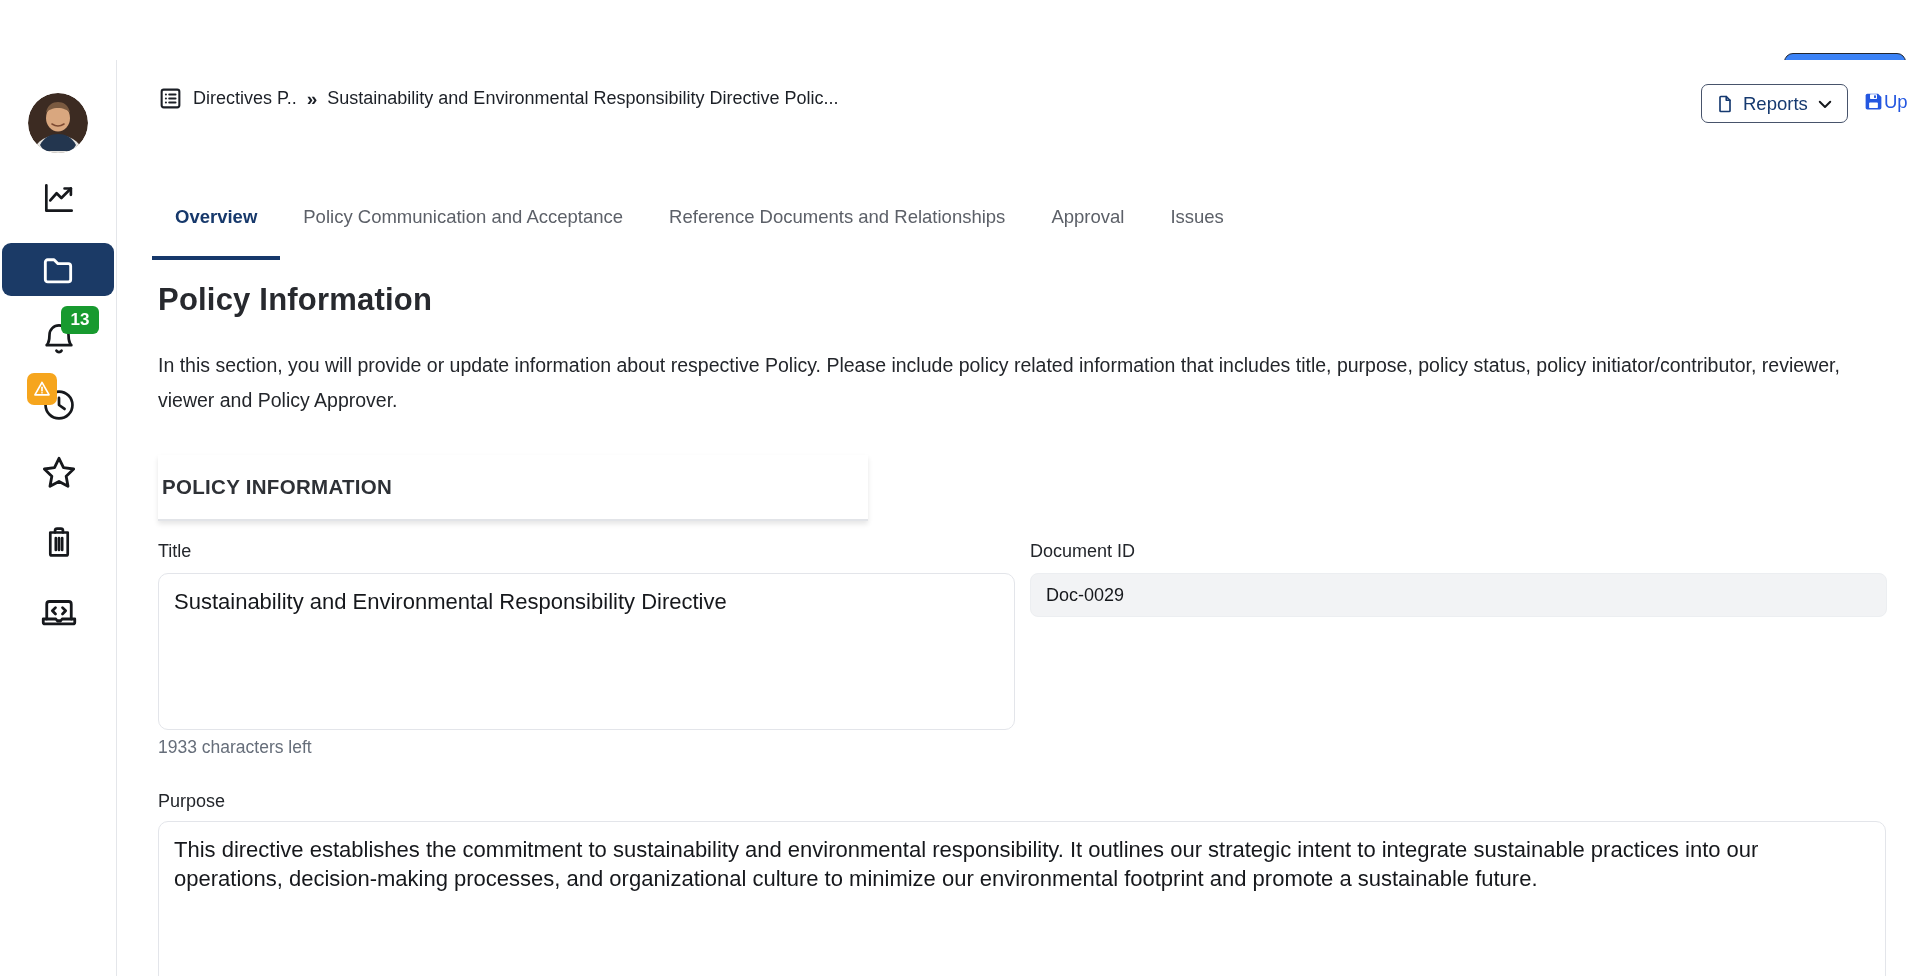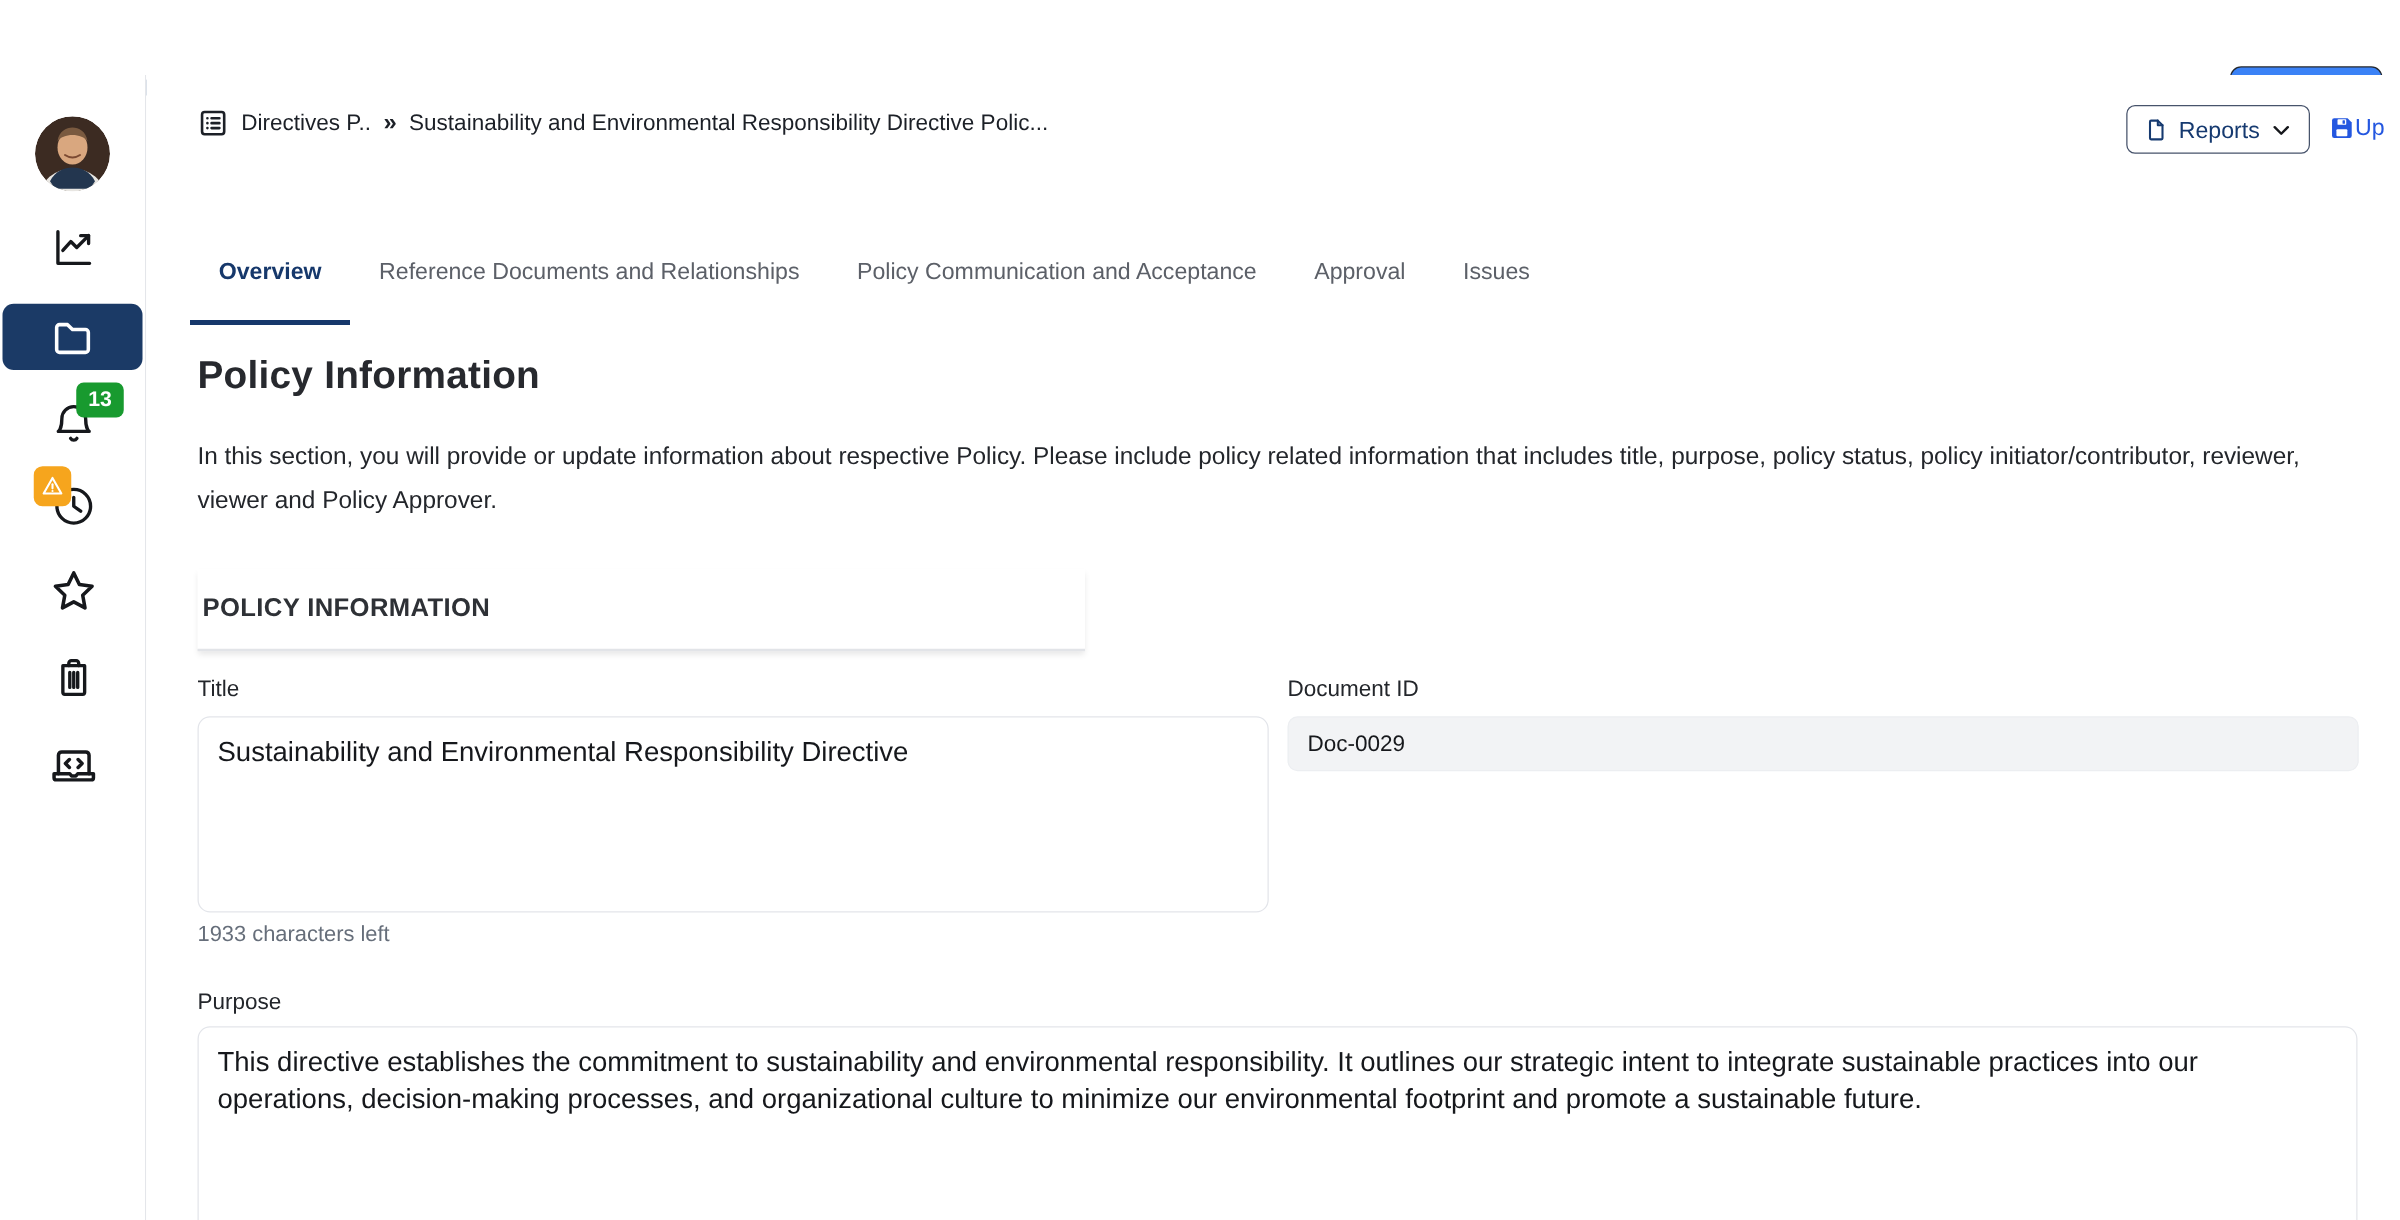--- a/index.html
+++ b/index.html
@@ -21,21 +21,21 @@
   .badge-warn { position:absolute; left:-12px; top:-12px; width:30px; height:32px; background:#f6a51d; border-radius:7px; display:flex; align-items:center; justify-content:center; }
 
   
   .main { position:absolute; left:117px; top:60px; width:1803px; height:916px; background:#fff; }
 
   .breadcrumb { position:absolute; left:41px; top:26px; display:flex; align-items:center; gap:10px; font-size:18px; color:#1c2027; white-space:nowrap; }
   .breadcrumb .sep { font-weight:700; font-size:19px; }
   .crumb-link { cursor:pointer; }
 
   .reports-btn { position:absolute; left:1584px; top:24px; height:39px; display:flex; align-items:center; gap:8px; padding:0 13px; border:1.6px solid #47536b; border-radius:7px; background:#fff; color:#163a70; font-size:18.5px; font-weight:500; cursor:pointer; }
-  .update-link { position:absolute; left:1746px; top:31px; display:flex; align-items:center; gap:0; color:#2457e0; font-size:18.5px; font-weight:500; cursor:pointer; white-space:nowrap; }
+  .update-link { position:absolute; left:1746px; top:31px; display:flex; align-items:flex-start; gap:0; color:#2457e0; font-size:18.5px; font-weight:500; cursor:pointer; white-space:nowrap; }
 
   .tabs { position:absolute; left:35px; top:152px; display:flex; align-items:flex-end; height:48px; }
   .tab { padding:0 23px 28px 23px; font-size:18.5px; color:#5c6068; cursor:pointer; white-space:nowrap; border-bottom:4px solid transparent;margin-top:24px; }
   .tab.active { color:#16386b; font-weight:700; border-bottom-color:#16386b; }
 
   .page-title { position:absolute; left:41px; top:222px; font-size:31px; font-weight:700; color:#27292e; letter-spacing:.2px; }
   .page-desc { position:absolute; left:41px; top:288px; width:1722px; font-size:19.5px; line-height:35px; color:#23262b; }
 
   .section-card { position:absolute; left:41px; top:395px; width:710px; height:66px; background:#fff; border-bottom:2px solid #e2e4e8; box-shadow:0 3px 5px rgba(0,0,0,.10); display:flex; align-items:center; padding:0 4px; }
   .section-card h2 { font-size:20.5px; font-weight:700; color:#2e3136; letter-spacing:.3px; }
@@ -195,22 +195,22 @@
             <rect x="8" y="3.8" width="8" height="5.2" rx="0.8" fill="#fff"></rect>
             <rect x="12.6" y="4.8" width="2.2" height="3.2" rx="0.5" fill="#2457e0"></rect>
             <rect x="7" y="13" width="10" height="6.5" rx="1" fill="#fff"></rect>
           </svg>
       </span>
       <span>Up</span>
     </div>
 
     <div class="tabs">
       <div class="tab active">Overview</div>
+      <div class="tab">Policy Communication and Acceptance</div>
       <div class="tab">Reference Documents and Relationships</div>
-      <div class="tab">Policy Communication and Acceptance</div>
       <div class="tab">Approval</div>
       <div class="tab">Issues</div>
     </div>
 
     <h1 class="page-title">Policy Information</h1>
     <p class="page-desc">In this section, you will provide or update information about respective Policy. Please include policy related information that includes title, purpose, policy status, policy initiator/contributor, reviewer, viewer and Policy Approver.</p>
 
     <div class="section-card">
       <h2>POLICY INFORMATION</h2>
     </div>

